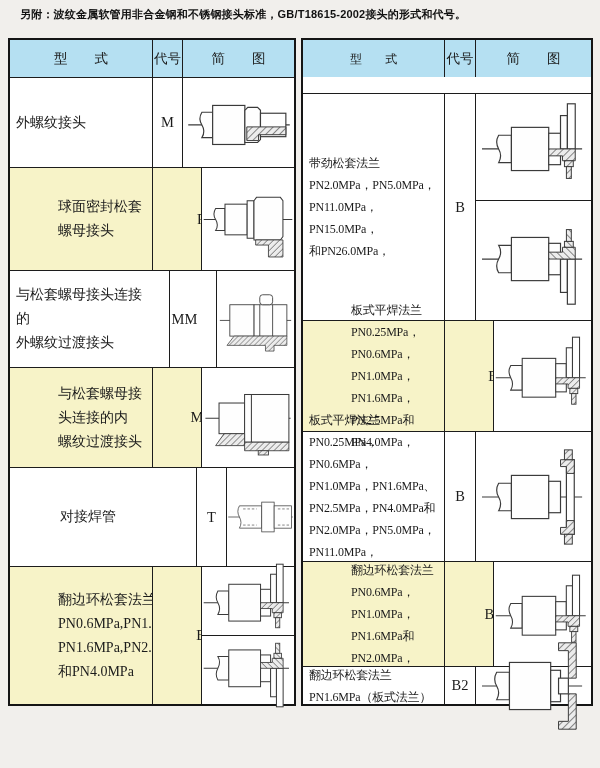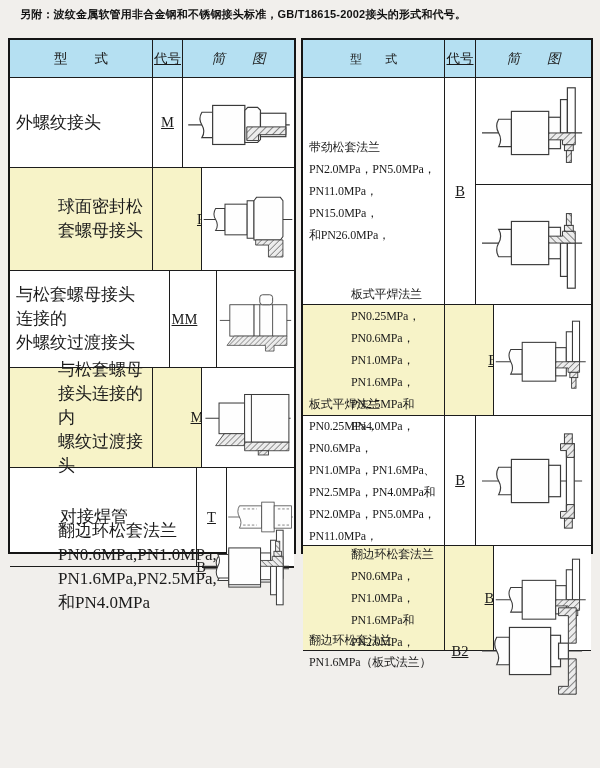--- a/index.html
+++ b/index.html
@@ -9,41 +9,41 @@
     font-family:"Liberation Serif","DejaVu Serif",serif;
     color:#1b1b1b;
   }
   .title{
     position:absolute;top:7px;left:20px;width:590px;
     font-family:"Liberation Sans","DejaVu Sans",sans-serif;
     font-weight:bold;font-size:11px;letter-spacing:0.2px;color:#111;
     white-space:nowrap;
   }
   .tbl{
-    position:absolute;top:38px;height:516px;box-sizing:border-box;
+    position:absolute;top:38px;height:668px;box-sizing:border-box;
     border:2px solid #151515;background:#fff;
     display:flex;flex-direction:column;
   }
   #tleft{left:8px;width:288px;}
   #tright{left:301px;width:292px;}
   .row{display:flex;border-top:1px solid #1c1c1c;box-sizing:border-box;min-height:0;}
   .row:first-child{border-top:none;}
   .cell{box-sizing:border-box;border-left:1px solid #1c1c1c;min-width:0;}
   .cell:first-child{border-left:none;}
   .hdr{background:#b5e0f2;}
   .hdr .cell{display:flex;align-items:center;justify-content:center;
     font-size:13.5px;font-weight:normal;padding:0;background:#b5e0f2;}
   .ctype{display:flex;align-items:center;padding:0 6px;
-    font-size:17px;white-space:pre-line;}
+    font-size:14px;white-space:pre-line;}
   #tleft .ctype{width:142px;line-height:24px;}
   #tright .ctype{width:141px;line-height:22px;font-size:12px;letter-spacing:-0.2px;}
   #tleft .ccode{width:30px;}
   #tright .ccode{width:31px;}
-  .ccode{display:flex;align-items:center;justify-content:center;font-size:14.5px;text-decoration:underline;}
-  .cdia{flex:1;background:#fff;display:flex;flex-direction:column;font-style:italic;}
+  .ccode{display:flex;align-items:center;justify-content:center;font-size:14.5px;}
+  .cdia{flex:1;background:#fff;display:flex;flex-direction:column;}
   .dcell{flex:1;display:flex;align-items:center;justify-content:center;min-height:0;}
   .dcell + .dcell{border-top:1px solid #1c1c1c;}
   .yellow .ctype,.yellow .ccode{background:#f7f3c8;padding-left:48px;}
   svg .s{stroke:#3a3a3a;stroke-width:1.2;fill:none;}
   svg .w{stroke:#3a3a3a;stroke-width:1.2;fill:#fefefe;}
   svg .h{stroke:#3a3a3a;stroke-width:1;fill:url(#hatch);}
   svg .d{stroke:#3a3a3a;stroke-width:1;fill:none;stroke-dasharray:4 3;}
   .defs{position:absolute;width:0;height:0;}
 </style>
 </head>
@@ -199,21 +199,21 @@
 </div>
 
 <div class="tbl" id="tright">
 
   <div class="row hdr" style="height:37px;flex:0 0 37px;">
     <div class="cell ctype">型　　式</div>
     <div class="cell ccode">代号</div>
     <div class="cell cdia">简　　图</div>
   </div>
 
-  <div class="row" style="flex:0 0 227px;">
+  <div class="row" style="flex:0 0 227px;margin-top:16px;">
     <div class="cell ctype">带劲松套法兰
 PN2.0MPa，PN5.0MPa，
 PN11.0MPa，PN15.0MPa，
 和PN26.0MPa，</div>
     <div class="cell ccode">B</div>
     <div class="cell cdia">
       <div class="dcell" style="flex:0 0 106px;">
         <svg width="108" height="98" viewBox="0 0 110 96">
           <line class="s" x1="2" y1="50" x2="104" y2="50"></line>
           <path class="w" d="M32,36 L19,36 Q15,43 19,50 Q23,57 19,64 L32,64 Z"></path>

